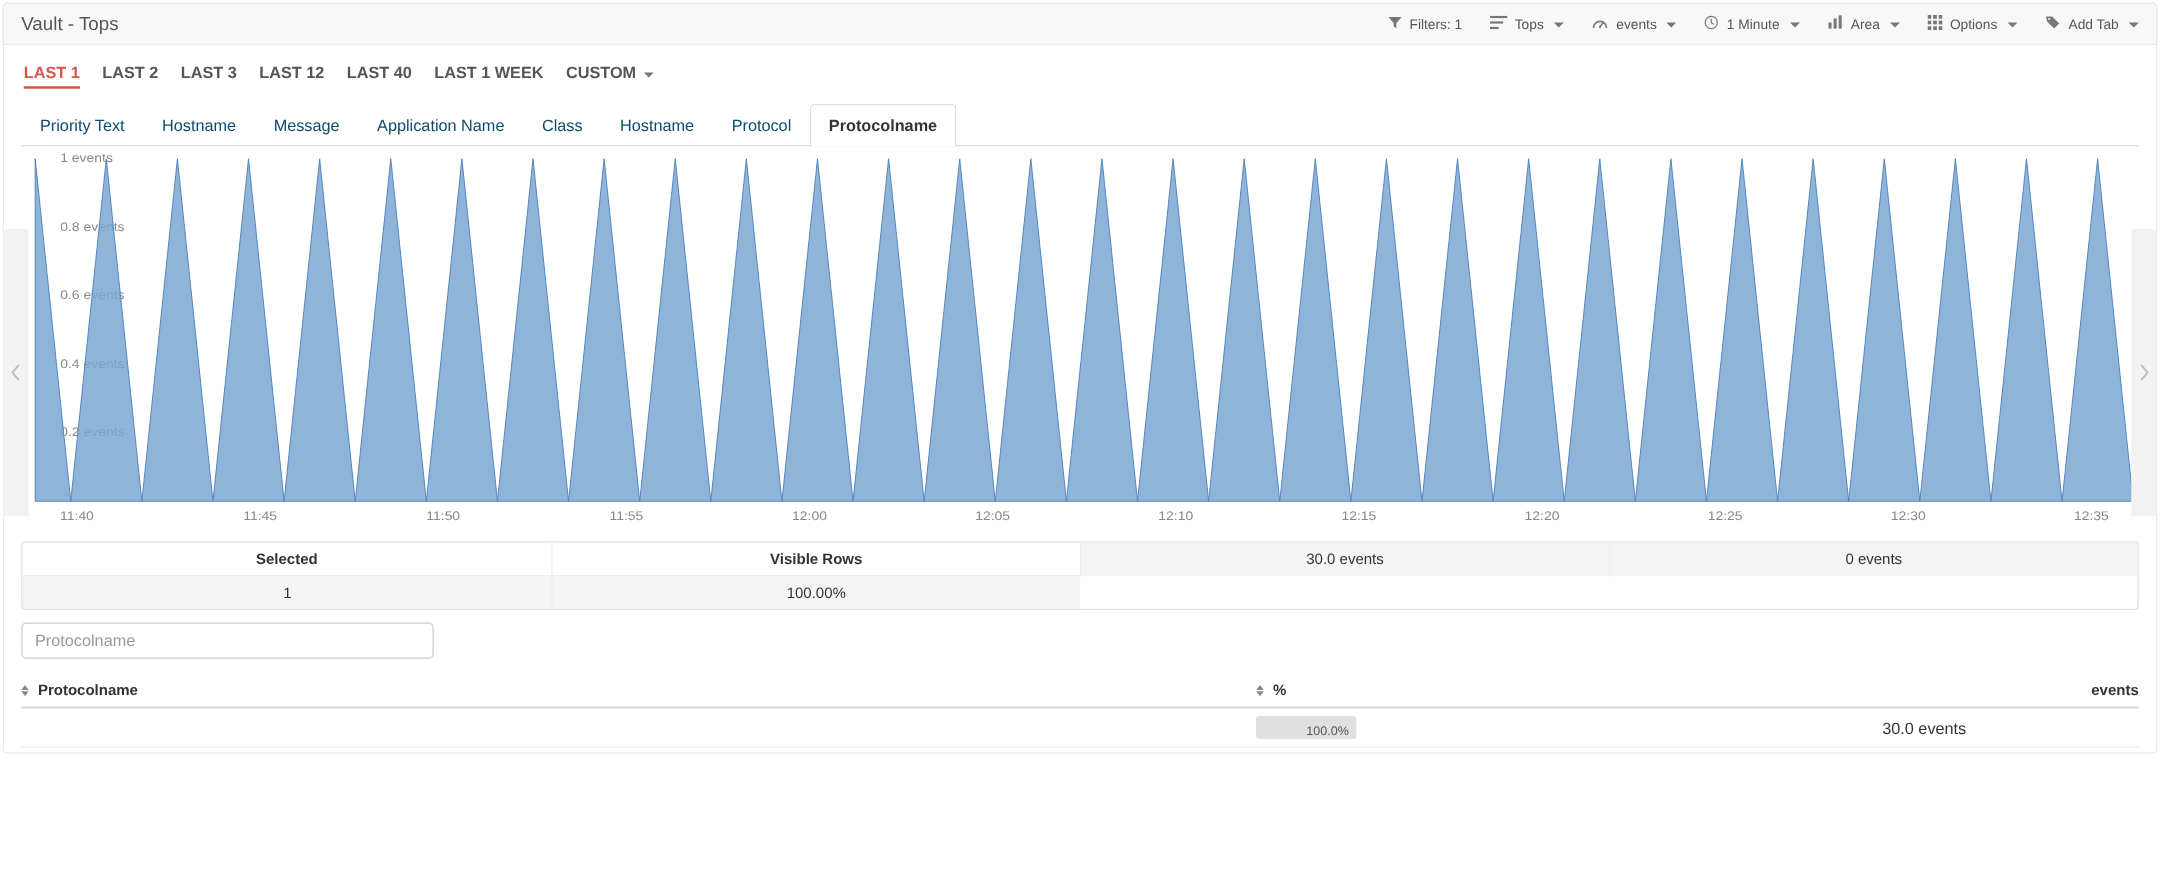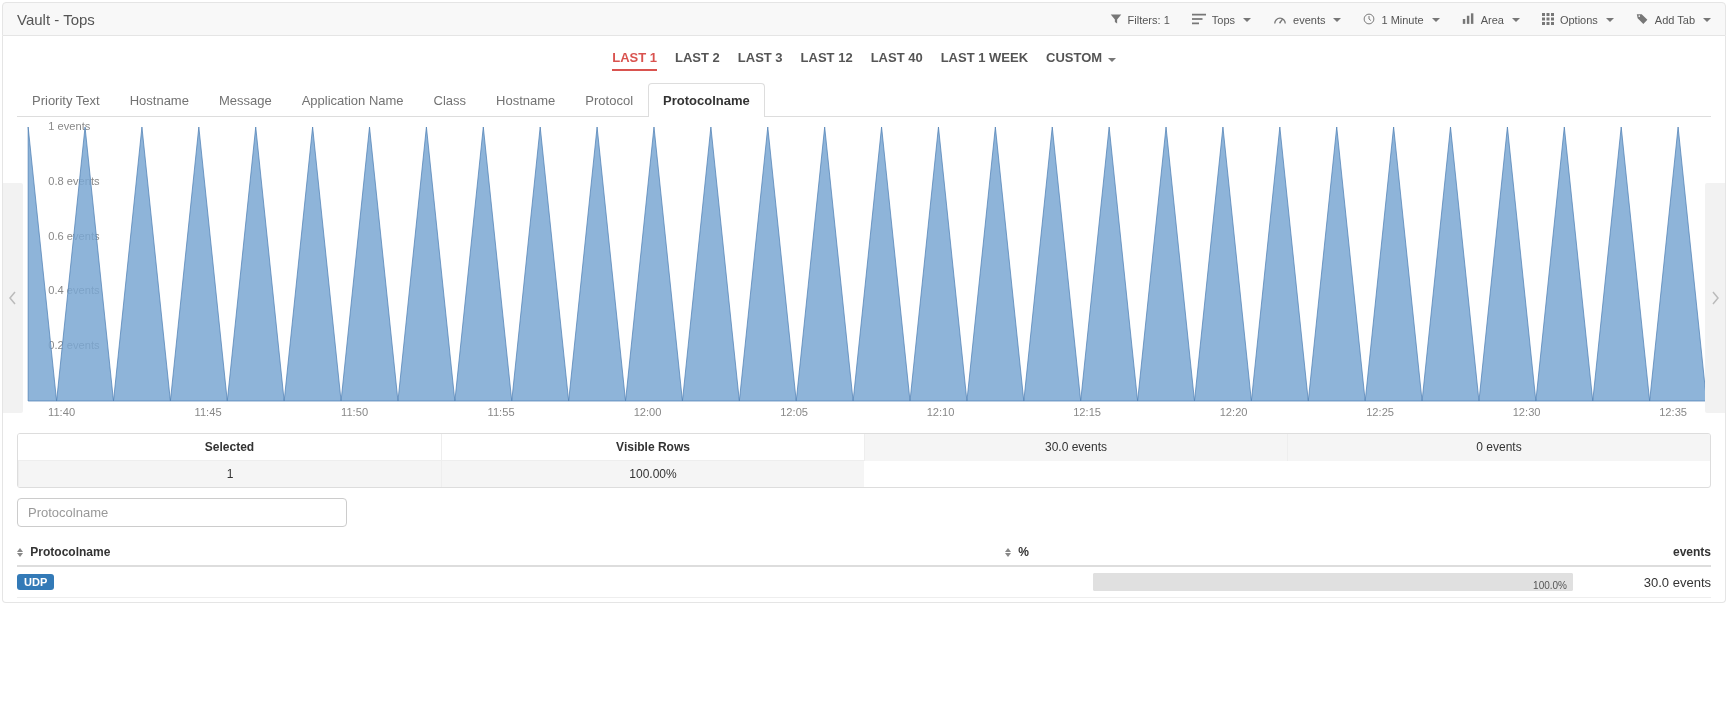--- a/index.html
+++ b/index.html
@@ -31,34 +31,34 @@
   .main-panel {
     border: 1px solid #e5e5e5;
     border-top: none;
     margin: 0 2px 2px 2px;
     border-radius: 0 0 4px 4px;
     padding-bottom: 4px;
     background:#fff;
   }
   .time-tabs {
     display: flex; gap: 18px; padding: 14px 16px 6px 16px;
-    font-size: 13px; font-weight: 700; color:#555;justify-content:center;
+    font-size: 13px; font-weight: 700; color:#555;
   }
   .time-tab { cursor: pointer; padding-bottom: 4px; }
   .time-tab.active { color: #d9534f; border-bottom: 2px solid #d9534f; }
   .time-tab .caret{ border-top-color:#777;}
   .col-tabs-wrap {
     border-bottom: 1px solid #ddd;
     margin: 6px 14px 0 14px;
     display: flex;
   }
   .col-tab {
     padding: 9px 14px 9px 14px;
     font-size: 13px;
-    color: #737373;
+    color: #0c4a6e;
     cursor: pointer;
     border: 1px solid transparent;
     border-bottom: none;
     margin-bottom: -1px;
     border-radius: 4px 4px 0 0;
   }
   .col-tab.active {
     color: #333;
     font-weight: 600;
     border-color: #ddd;
@@ -295,21 +295,20 @@
           </span>
         <span>%</span>
       </div>
       <div></div>
       <div class="right">
         <span>events</span>
       </div>
     </div>
     <div id="table-rows">
         <div class="dt-row">
-          <div><span class="badge">UDP</span></div>
           <div></div>
           <div>
             <div class="prog-bar">
               <div class="prog-fill" style="width: 100%;"></div>
               <span style="position: relative; z-index: 1;">100.0%</span>
             </div>
           </div>
           <div class="right">30.0 events</div>
         </div>
       </div>

